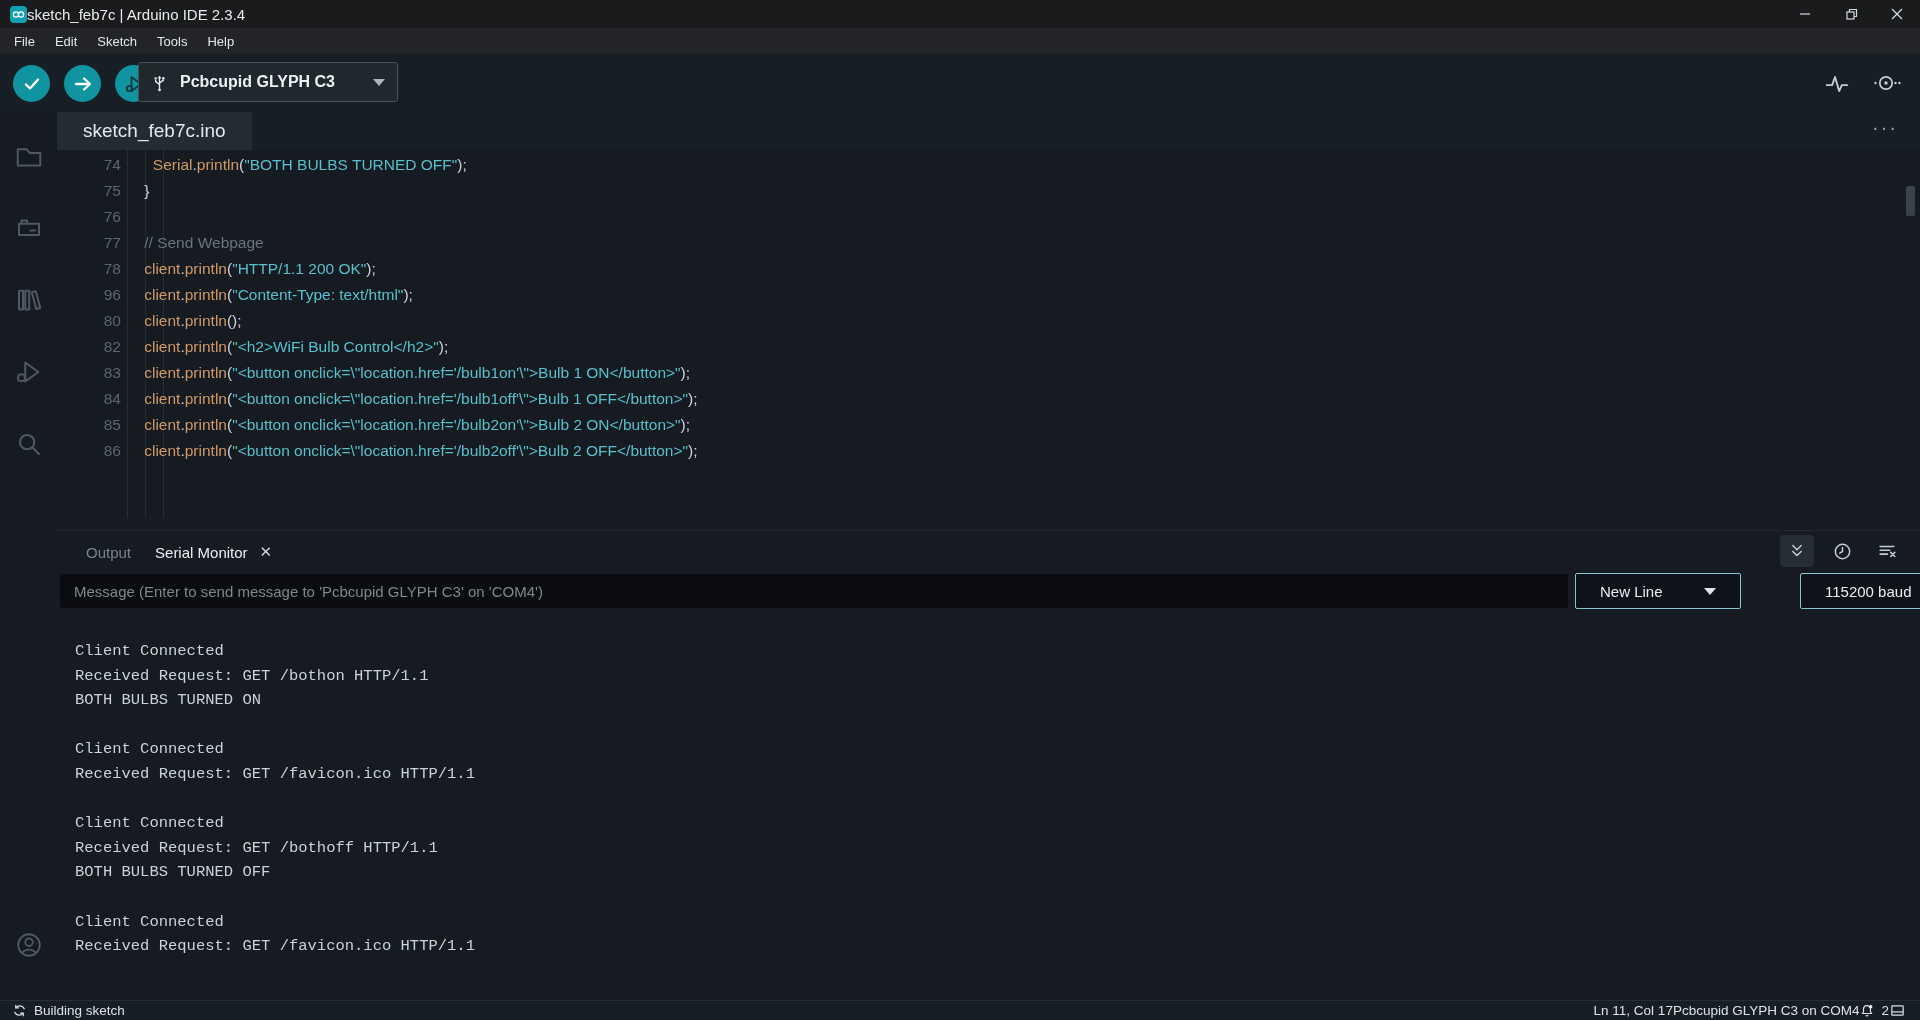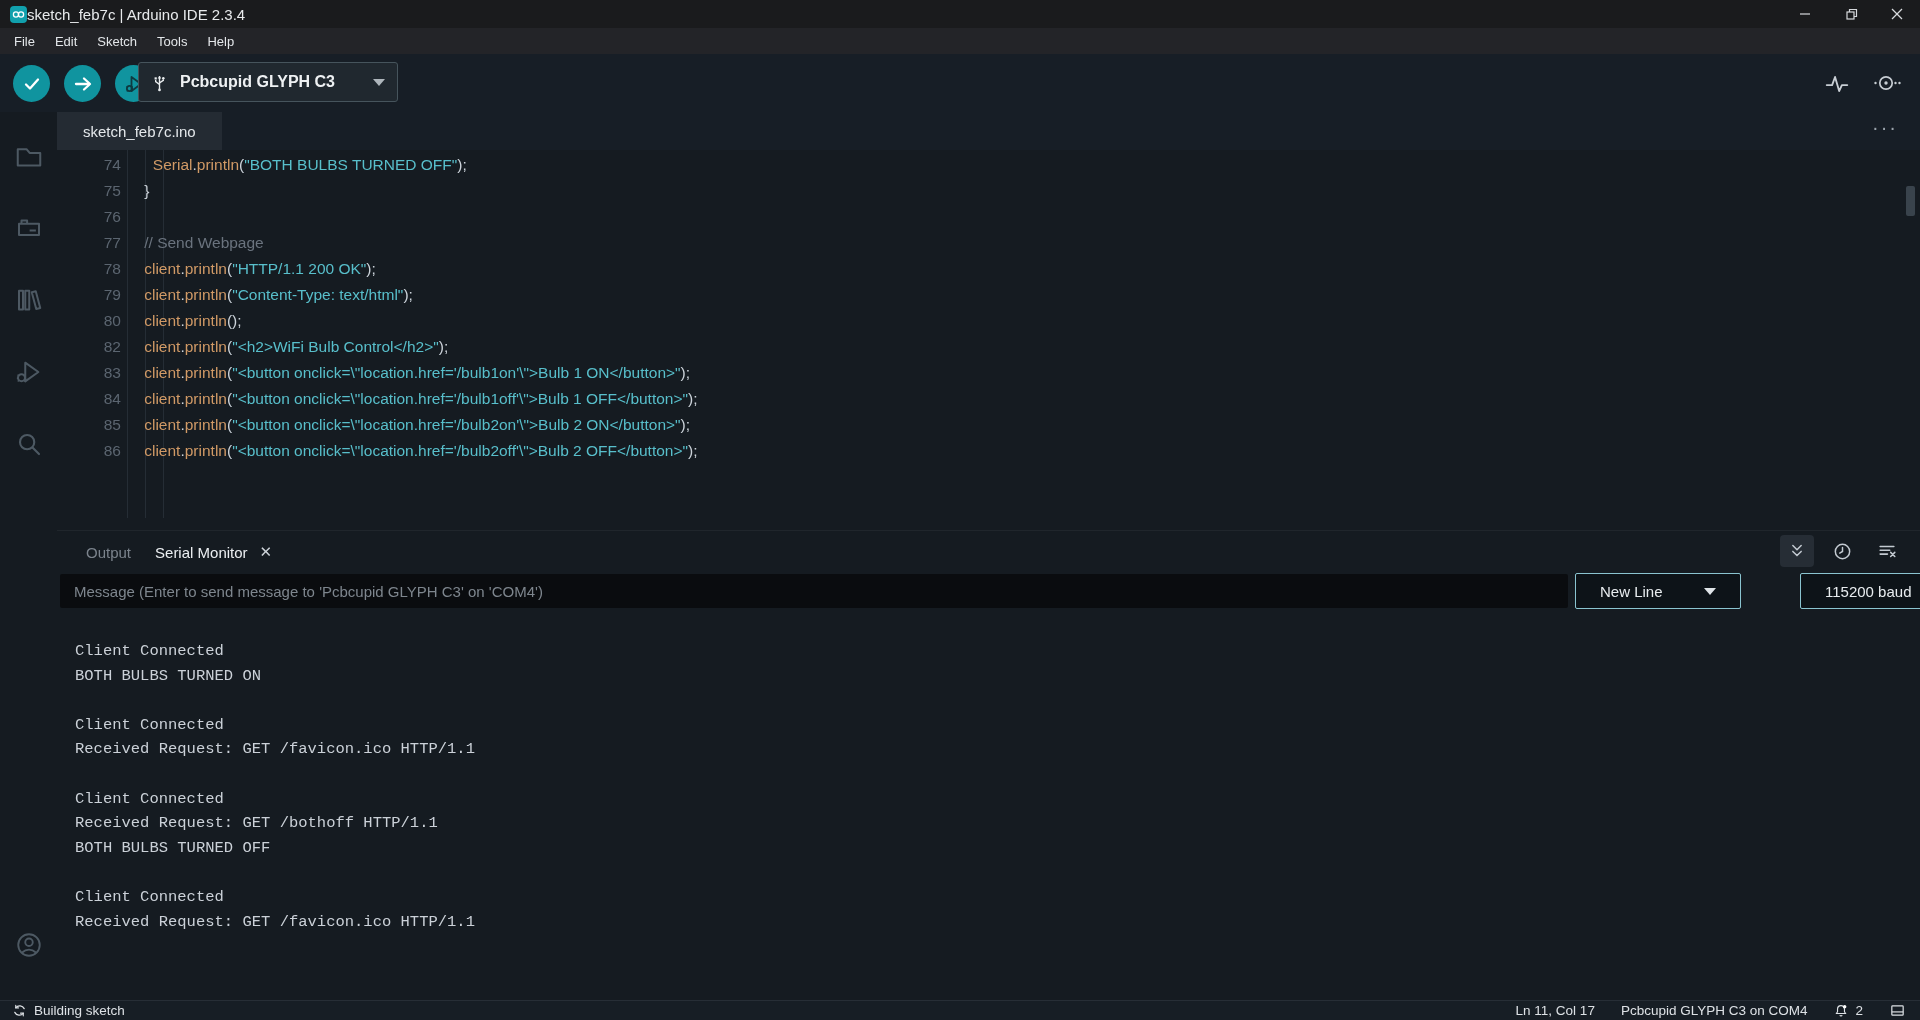--- a/index.html
+++ b/index.html
@@ -27,21 +27,21 @@
   .board-caret { margin-left:auto; width:0; height:0; border-left:6px solid transparent; border-right:6px solid transparent; border-top:7px solid #aeb6bc; }
   .tb-right { position:absolute; right:18px; top:11px; display:flex; gap:22px; align-items:center; height:37px; }
 
   
   .sidebar { position:absolute; left:0; top:112px; width:57px; height:888px; background:#151b21; }
   .side-icon { width:57px; height:60px; display:flex; align-items:center; justify-content:center; color:#4d5963; margin-bottom:12px; }
   .side-bottom { position:absolute; bottom:40px; left:0; width:57px; display:flex; justify-content:center; color:#4d5963; }
 
   
   .tabstrip { position:absolute; left:57px; top:112px; right:0; height:38px; background:#171e26; display:flex; align-items:stretch; }
-  .tab { background:#242b33; padding:0 26px; display:flex; align-items:center; font-size:15px; color:#e4e8eb; }
+  .tab { background:#242b33; padding:0 26px; display:flex; align-items:center; font-size:19px; color:#e4e8eb; }
   .tab-more { position:absolute; right:22px; top:4px; color:#9aa3ab; font-size:20px; letter-spacing:2px; }
 
   
   .editor { position:absolute; left:57px; top:150px; right:0; height:380px; background:#151b21; overflow:hidden; }
   .guides { position:absolute; top:0; bottom:12px; width:1px; background:#252d35; }
   .g0{left:70px;} .g1{left:88px;} .g2{left:106px;}
   .code-line { display:flex; height:26px; line-height:26px; font-family:Liberation Sans, sans-serif; font-size:15.5px; white-space:pre; }
   .line-number { width:64px; text-align:right; padding-right:0; color:#5b6570; flex:none; }
   .line-code { padding-left:6px; }
   .tok-p { color:#ccd3da; }
@@ -68,21 +68,21 @@
   .dd-lineending { left:1518px; width:166px; }
   .dd-baud { left:1743px; width:168px; }
   .dd-caret { margin-left:auto; width:0; height:0; border-left:6px solid transparent; border-right:6px solid transparent; border-top:7px solid #dfe4e8; }
 
   .serial-output { position:absolute; left:18px; top:108px; right:20px; bottom:10px; font-family:"Liberation Mono", monospace; font-size:15.5px; color:#cbd1d8; }
   .serial-line { height:24.6px; line-height:24.6px; white-space:pre; }
 
   
   .statusbar { position:absolute; left:0; top:1000px; width:100%; height:20px; background:#171e25; border-top:1px solid #272e36; display:flex; align-items:center; font-size:13.5px; color:#dde1e5; }
   .sb-left { display:flex; align-items:center; gap:7px; padding-left:12px; }
-  .sb-right { margin-left:auto; display:flex; align-items:center; gap:26px; padding-right:14px; }
+  .sb-right { margin-left:auto; display:flex; align-items:center; padding-right:14px; }
   .sb-group { display:flex; align-items:center; gap:6px; }
 
   svg { display:block; }
 </style>
 </head>
 <body>
 
 <div class="app">
 
   <div class="titlebar">
@@ -227,21 +227,21 @@
   <div class="editor">
     <div class="guides g0"></div>
     <div class="guides g1"></div>
     <div class="guides g2"></div>
     <div id="editor-lines" style="position:relative; padding-top:2px;">
         <div class="code-line"><span class="line-number">74</span><span class="line-code"><span class="tok-p">      </span><span class="tok-o">Serial</span><span class="tok-p">.</span><span class="tok-o">println</span><span class="tok-p">(</span><span class="tok-s">"BOTH BULBS TURNED OFF"</span><span class="tok-p">);</span></span></div>
         <div class="code-line"><span class="line-number">75</span><span class="line-code"><span class="tok-p">    }</span></span></div>
         <div class="code-line"><span class="line-number">76</span><span class="line-code"></span></div>
         <div class="code-line"><span class="line-number">77</span><span class="line-code"><span class="tok-p">    </span><span class="tok-c">// Send Webpage</span></span></div>
         <div class="code-line"><span class="line-number">78</span><span class="line-code"><span class="tok-p">    </span><span class="tok-o">client</span><span class="tok-p">.</span><span class="tok-o">println</span><span class="tok-p">(</span><span class="tok-s">"HTTP/1.1 200 OK"</span><span class="tok-p">);</span></span></div>
-        <div class="code-line"><span class="line-number">79</span><span class="line-code"><span class="tok-p">    </span><span class="tok-o">client</span><span class="tok-p">.</span><span class="tok-o">println</span><span class="tok-p">(</span><span class="tok-s">"Content-Type: text/html"</span><span class="tok-p">);</span></span></div>
+        <div class="code-line"><span class="line-number">96</span><span class="line-code"><span class="tok-p">    </span><span class="tok-o">client</span><span class="tok-p">.</span><span class="tok-o">println</span><span class="tok-p">(</span><span class="tok-s">"Content-Type: text/html"</span><span class="tok-p">);</span></span></div>
         <div class="code-line"><span class="line-number">80</span><span class="line-code"><span class="tok-p">    </span><span class="tok-o">client</span><span class="tok-p">.</span><span class="tok-o">println</span><span class="tok-p">();</span></span></div>
         <div class="code-line"><span class="line-number">82</span><span class="line-code"><span class="tok-p">    </span><span class="tok-o">client</span><span class="tok-p">.</span><span class="tok-o">println</span><span class="tok-p">(</span><span class="tok-s">"&lt;h2&gt;WiFi Bulb Control&lt;/h2&gt;"</span><span class="tok-p">);</span></span></div>
         <div class="code-line"><span class="line-number">83</span><span class="line-code"><span class="tok-p">    </span><span class="tok-o">client</span><span class="tok-p">.</span><span class="tok-o">println</span><span class="tok-p">(</span><span class="tok-s">"&lt;button onclick=\"location.href='/bulb1on'\"&gt;Bulb 1 ON&lt;/button&gt;"</span><span class="tok-p">);</span></span></div>
         <div class="code-line"><span class="line-number">84</span><span class="line-code"><span class="tok-p">    </span><span class="tok-o">client</span><span class="tok-p">.</span><span class="tok-o">println</span><span class="tok-p">(</span><span class="tok-s">"&lt;button onclick=\"location.href='/bulb1off'\"&gt;Bulb 1 OFF&lt;/button&gt;"</span><span class="tok-p">);</span></span></div>
         <div class="code-line"><span class="line-number">85</span><span class="line-code"><span class="tok-p">    </span><span class="tok-o">client</span><span class="tok-p">.</span><span class="tok-o">println</span><span class="tok-p">(</span><span class="tok-s">"&lt;button onclick=\"location.href='/bulb2on'\"&gt;Bulb 2 ON&lt;/button&gt;"</span><span class="tok-p">);</span></span></div>
         <div class="code-line"><span class="line-number">86</span><span class="line-code"><span class="tok-p">    </span><span class="tok-o">client</span><span class="tok-p">.</span><span class="tok-o">println</span><span class="tok-p">(</span><span class="tok-s">"&lt;button onclick=\"location.href='/bulb2off'\"&gt;Bulb 2 OFF&lt;/button&gt;"</span><span class="tok-p">);</span></span></div>
       </div>
     <div class="ed-scrollbar"></div>
   </div>
 
@@ -283,20 +283,21 @@
         <span>New Line</span>
         <span class="dd-caret"></span>
       </div>
       <div class="dropdown dd-baud">
         <span>115200 baud</span>
         <span class="dd-caret"></span>
       </div>
     </div>
     <div class="serial-output" id="serial-output">
         <div class="serial-line">Client Connected</div>
+        <div class="serial-line">Received Request: GET /bothon HTTP/1.1</div>
         <div class="serial-line">BOTH BULBS TURNED ON</div>
         <div class="serial-line">&nbsp;</div>
         <div class="serial-line">Client Connected</div>
         <div class="serial-line">Received Request: GET /favicon.ico HTTP/1.1</div>
         <div class="serial-line">&nbsp;</div>
         <div class="serial-line">Client Connected</div>
         <div class="serial-line">Received Request: GET /bothoff HTTP/1.1</div>
         <div class="serial-line">BOTH BULBS TURNED OFF</div>
         <div class="serial-line">&nbsp;</div>
         <div class="serial-line">Client Connected</div>

